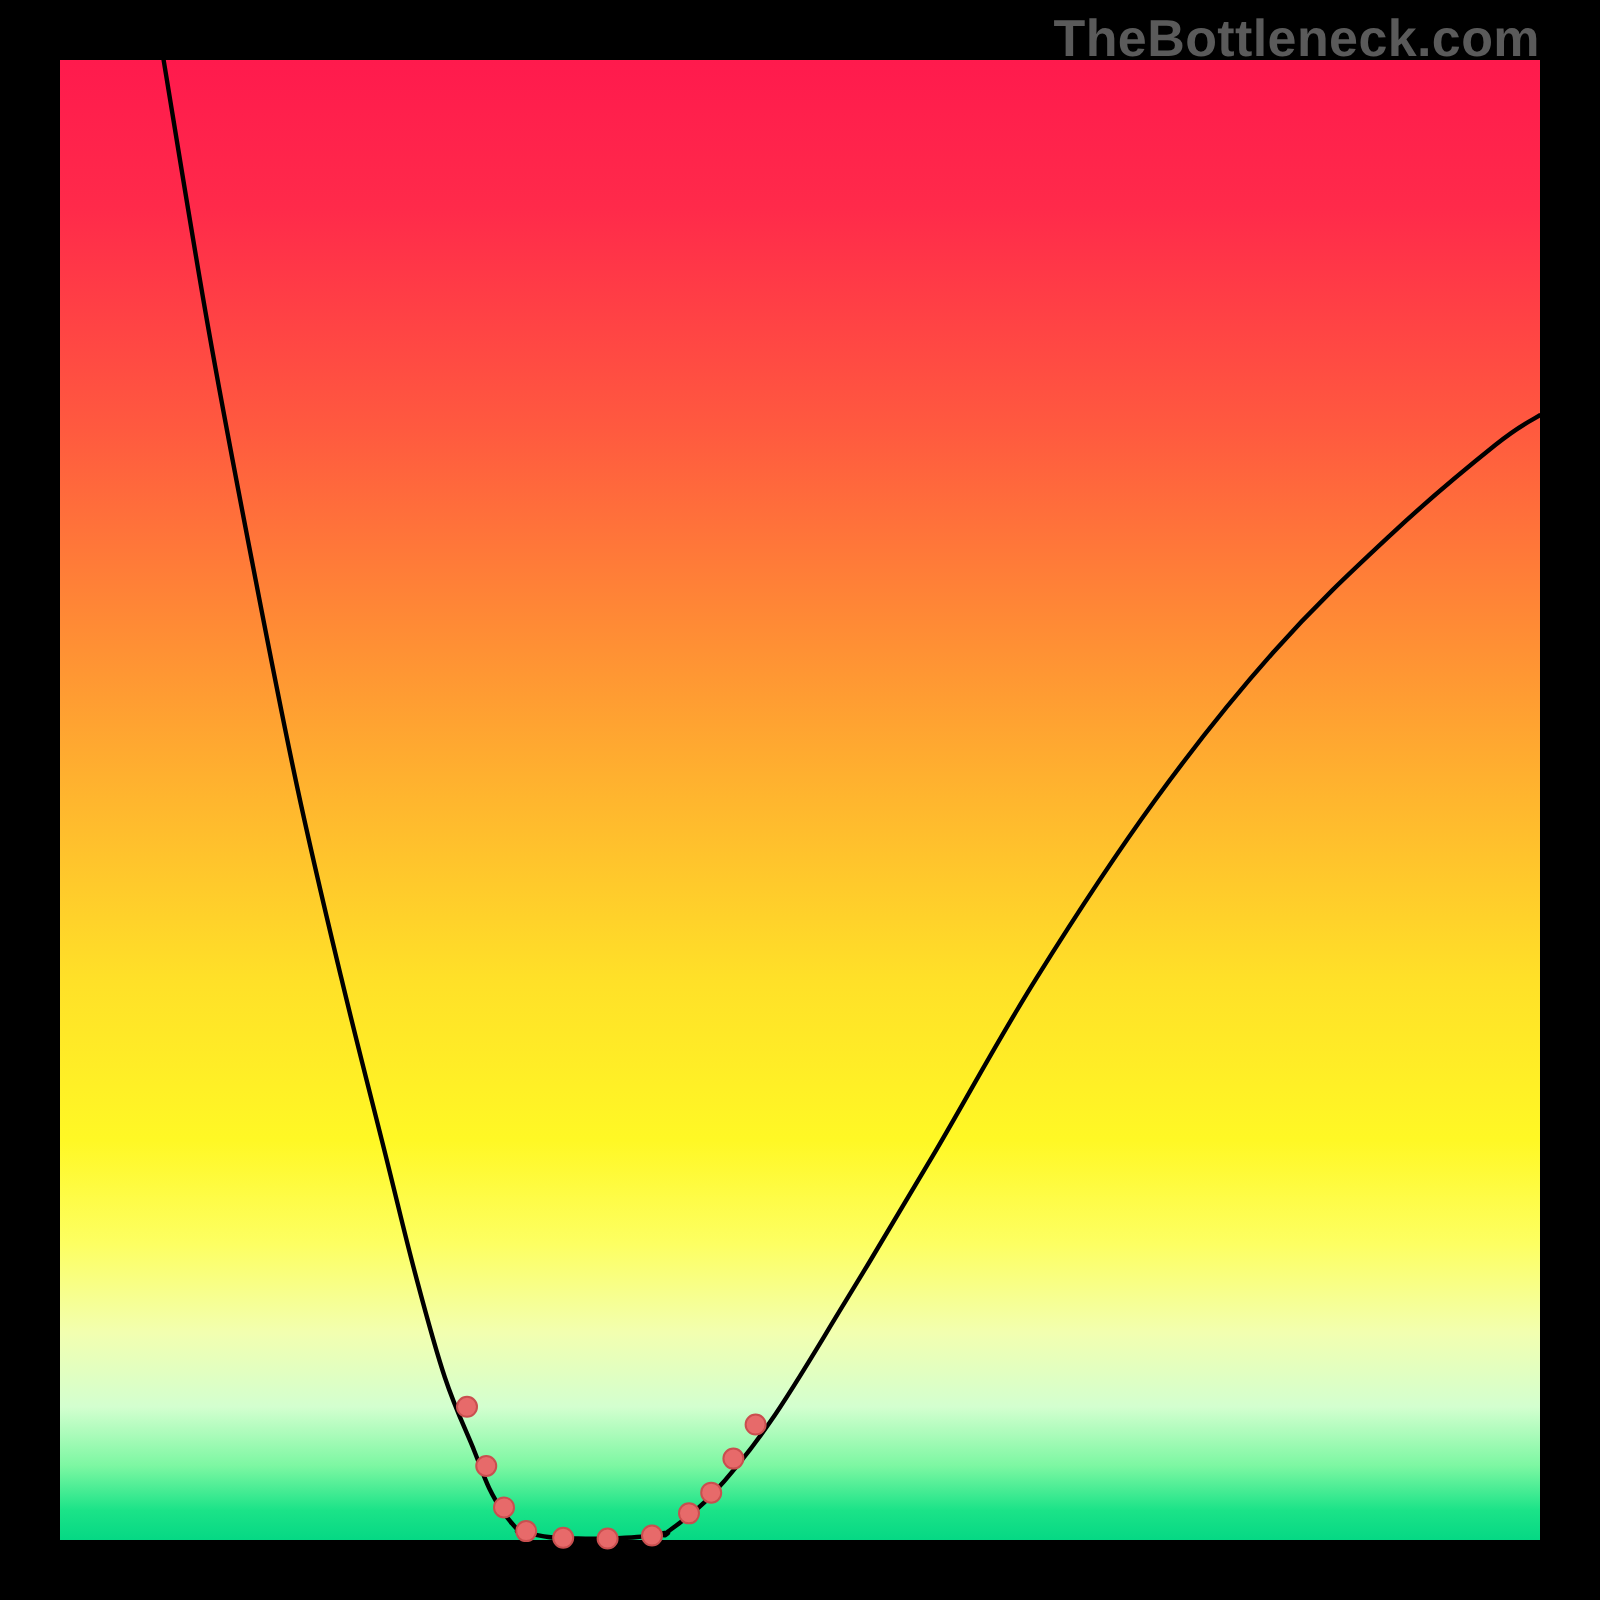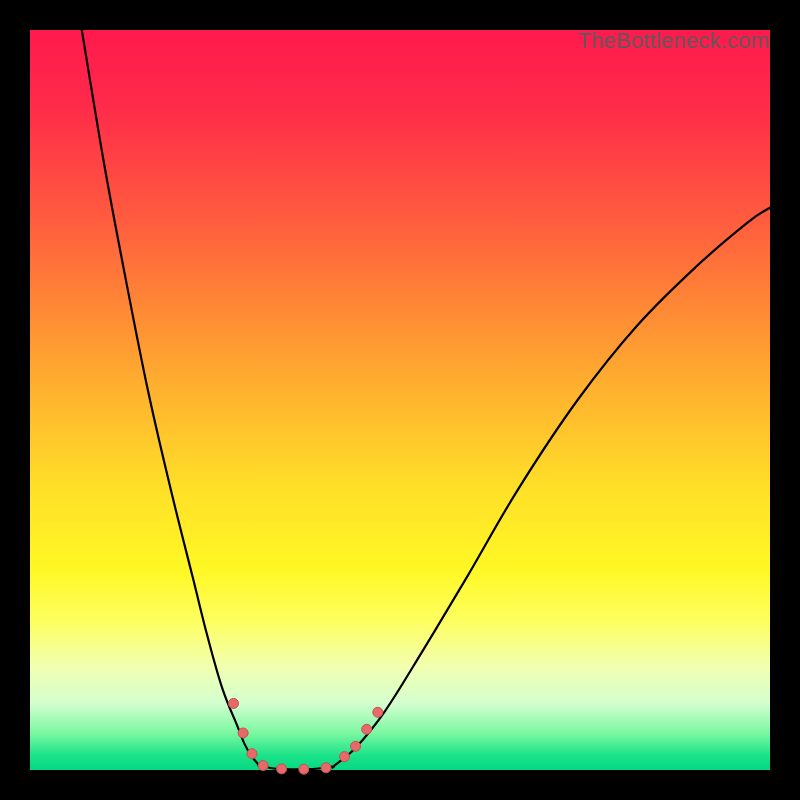--- a/index.html
+++ b/index.html
@@ -24,24 +24,23 @@
       #f2ffb0 86%,
       #d3ffcf 91%,
       #7cf7a2 95%,
       #1be388 98%,
       #05d884 100%
     );
   }
   .watermark {
     position: absolute;
     color: #5a5a5a;
-    font-size: 22px;
-    font-weight: 400;
+    font-size: 26px;
+    font-weight: 700;
     letter-spacing: 0.2px;
-    margin-top: 24px;
   }
   svg.curve {
     position: absolute;
     left: 0; top: 0;
   }
   .marker {
     fill: #e76a6a;
     stroke: #c94f4f;
     stroke-width: 1;
   }

